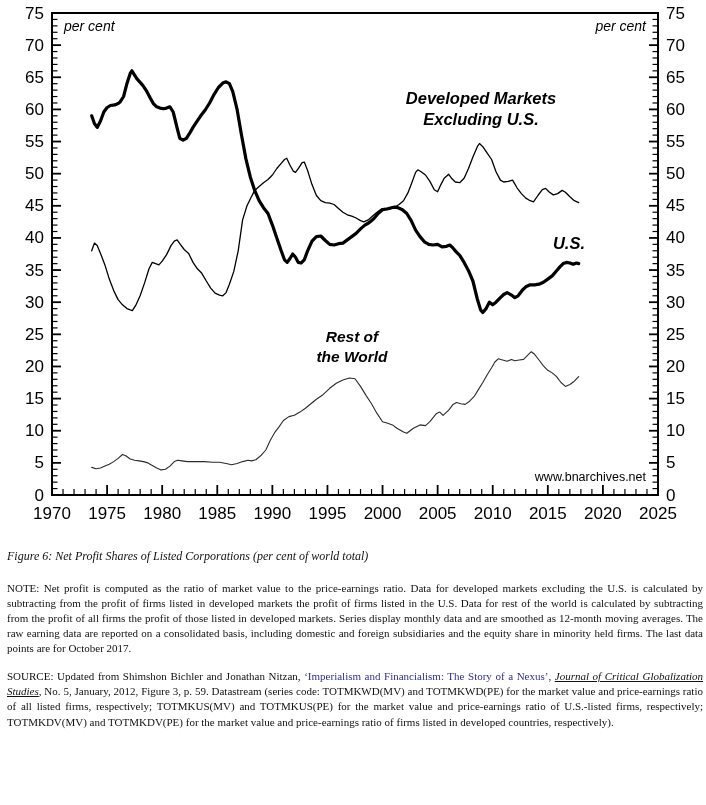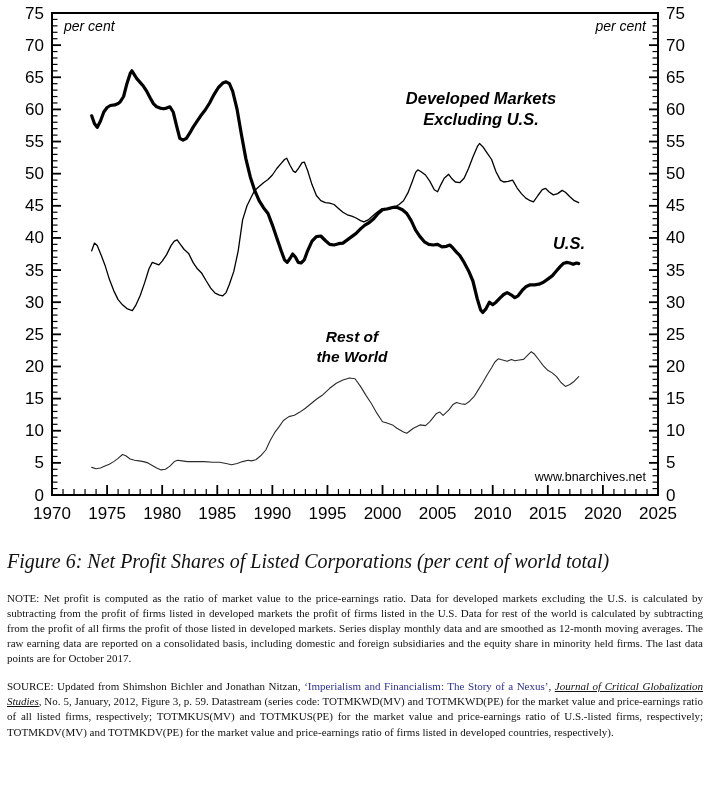--- a/index.html
+++ b/index.html
@@ -1,19 +1,19 @@
 <!DOCTYPE html>
 <html><head>
 <meta charset="utf-8">
 <style>
   html,body{margin:0;padding:0;background:#ffffff;}
   body{width:706px;height:805px;overflow:hidden;font-family:"Liberation Serif",serif;color:#111;}
   .chart-wrap{width:706px;height:540px;}
   #chart text{font-family:"Liberation Sans",sans-serif;fill:#000;}
-  .caption{margin:9px 7px 0 7px;font-style:italic;font-size:20px;line-height:1.25;}
+  .caption{margin:9px 7px 0 7px;font-style:italic;font-size:12px;line-height:1.25;}
   .body-text{margin:17px 3px 0 7px;font-size:11px;line-height:1.37;text-align:justify;}
   .body-text + .body-text{margin-top:13px;}
   .body-text .italic{font-style:italic;text-decoration:underline;}
   .doc-link{text-decoration:none;cursor:pointer;}
 </style>
 </head>
 <body>
 
 <div class="page">
   <div class="chart-wrap">

